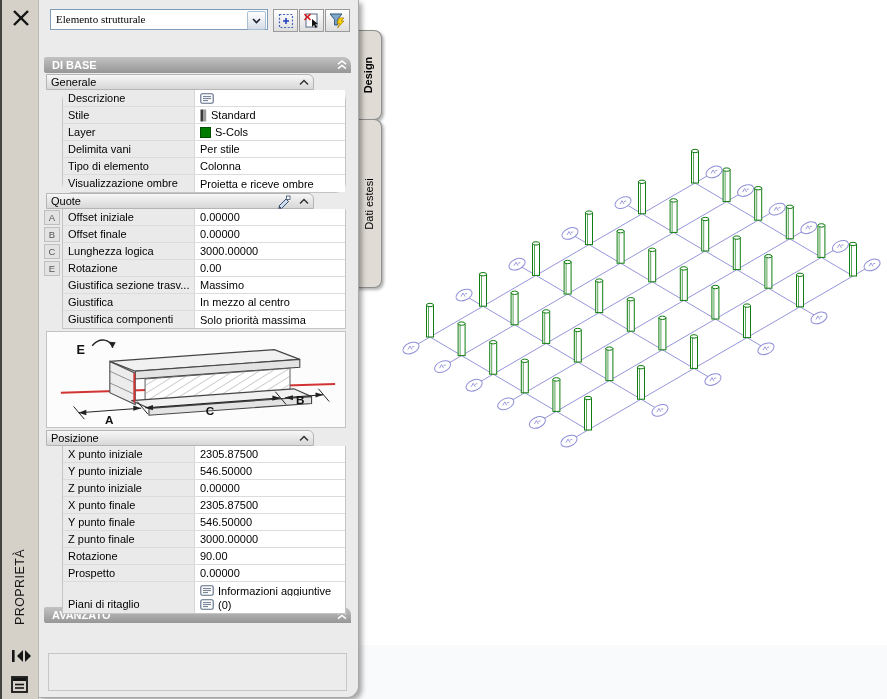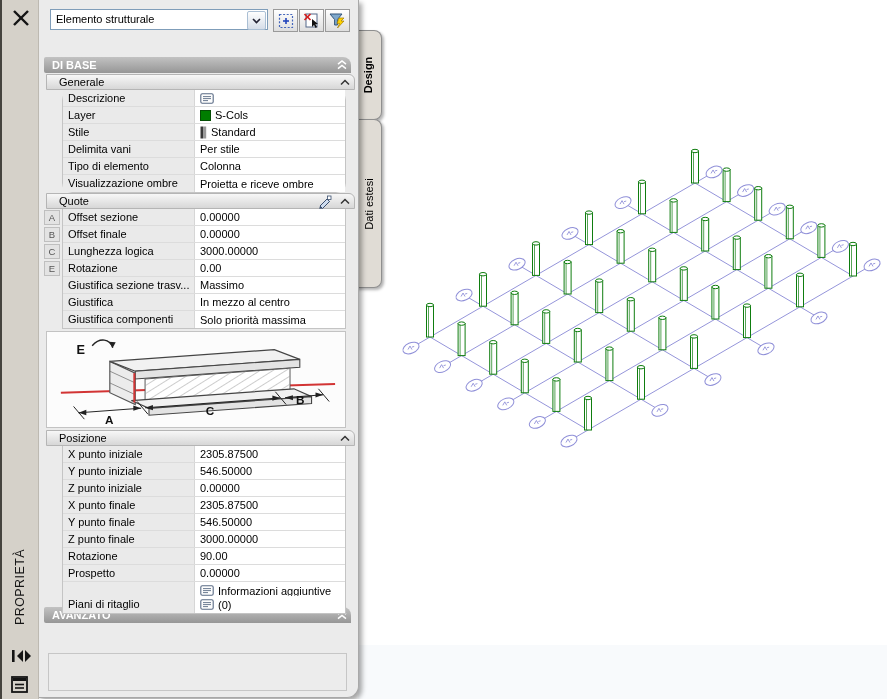--- a/index.html
+++ b/index.html
@@ -13,33 +13,33 @@
   .vtitle-wrap{position:absolute;left:0;top:535px;width:36px;height:104px;display:flex;
                align-items:center;justify-content:center;}
   .vtxt{transform:rotate(-90deg);white-space:nowrap;}
   .vtitle-wrap .vtxt{font-size:12.5px;letter-spacing:.4px;color:#161616;}
   .strip-ic{position:absolute;left:8px;}
   
   .palette{position:absolute;left:38px;top:0;width:320px;height:697px;background:#ebebeb;
            border-right:1px solid #a8a8a8;border-bottom:1px solid #a8a8a8;
            border-radius:0 0 12px 0;box-shadow:3px 3px 5px rgba(0,0,0,.35);z-index:10;}
   .combo{position:absolute;left:12px;top:9px;width:218px;height:21px;background:#fff;
-         border:1px solid #7f9db9;box-sizing:border-box;}
+         border:1px solid #7f9db9;box-sizing:border-box;font-family:Liberation Serif, serif;}
   .combo .txt{padding:3px 0 0 5px;}
   .combo .btn{position:absolute;right:1px;top:1px;width:17px;height:17px;
          background:linear-gradient(#fefefe,#d5dde8);border:1px solid #aabfd4;border-radius:2px;
          display:flex;align-items:center;justify-content:center;}
   .tbtn{position:absolute;top:9px;width:25px;height:23px;border:1px solid #9a9a9a;
         background:linear-gradient(#ffffff,#dedede);display:flex;align-items:center;justify-content:center;box-sizing:border-box;}
   .hmajor{position:absolute;left:6px;width:307px;height:16px;box-sizing:border-box;
           background:linear-gradient(#c2c2c2,#969696);color:#fff;font-weight:bold;
           line-height:16px;padding-left:8px;border-radius:2px 8px 0 2px;}
-  .hsub{position:absolute;left:8px;width:309px;height:16px;box-sizing:border-box;
+  .hsub{position:absolute;left:8px;width:268px;height:16px;box-sizing:border-box;
         background:linear-gradient(#f7f7f7,#d7d7d7);border:1px solid #b5b5b5;
-        line-height:14px;padding-left:12px;border-radius:0 6px 0 0;}
+        line-height:14px;padding-left:4px;border-radius:0 6px 0 0;}
   .hic{position:absolute;right:4px;top:4px;}
   .hic2{position:absolute;right:22px;top:1px;}
   .rows{position:absolute;left:24px;width:284px;background:#fff;border:1px solid #c4c4c4;border-top:none;box-sizing:border-box;}
   .row{position:relative;display:flex;height:17px;box-sizing:border-box;border-bottom:1px solid #dcdcdc;background:#fff;}
   .row:last-child{border-bottom:none;}
   .lab{width:132px;background:#eaeaea;border-right:1px solid #d6d6d6;padding:2px 2px 0 5px;
        overflow:hidden;white-space:nowrap;box-sizing:border-box;}
   .val{flex:1;padding:0 2px 0 5px;display:flex;align-items:center;gap:4px;overflow:hidden;white-space:nowrap;}
   .marker{position:absolute;left:-19px;top:1px;width:14px;height:13px;background:#e3e3e3;
           border:1px solid #bfbfbf;color:#555;font-size:9.5px;text-align:center;line-height:13px;}
@@ -331,34 +331,34 @@
           <svg width="14" height="11" viewBox="0 0 14 11">
             <rect x="0.8" y="0.8" width="12.4" height="9.4" rx="1.5" fill="#fdfdfd" stroke="#5a6b85" stroke-width="1.1"></rect>
             <line x1="3" y1="3.6" x2="11" y2="3.6" stroke="#5a6b85" stroke-width="0.9"></line>
             <line x1="3" y1="5.6" x2="11" y2="5.6" stroke="#5a6b85" stroke-width="0.9"></line>
             <line x1="3" y1="7.6" x2="8" y2="7.6" stroke="#5a6b85" stroke-width="0.9"></line>
           </svg>
           <span></span>
         </div>
       </div>
       <div class="row">
-        <div class="lab">Layer</div>
-        <div class="val">
-          <span class="swatch"></span>
-          <span>S-Cols</span>
-        </div>
-      </div>
-      <div class="row">
         <div class="lab">Stile</div>
         <div class="val">
           <svg width="7" height="13" viewBox="0 0 7 13">
             <rect x="0.5" y="0.5" width="3" height="12" fill="#3a3a3a"></rect>
             <rect x="4" y="0.5" width="2.2" height="12" fill="#9a9a9a"></rect>
           </svg>
           <span>Standard</span>
+        </div>
+      </div>
+      <div class="row">
+        <div class="lab">Layer</div>
+        <div class="val">
+          <span class="swatch"></span>
+          <span>S-Cols</span>
         </div>
       </div>
       <div class="row">
         <div class="lab">Delimita vani</div>
         <div class="val">
             <span>Per stile</span>
           </div>
       </div>
       <div class="row">
         <div class="lab">Tipo di elemento</div>
@@ -382,21 +382,21 @@
         <line x1="9" y1="4" x2="11.5" y2="6.5" stroke="#3a4f6e" stroke-width="1"></line>
         <rect x="9.5" y="1" width="3.5" height="3.5" fill="#fff" stroke="#3a4f6e" stroke-width="0.8"></rect>
       </svg>
       <svg class="hic" width="10" height="7" viewBox="0 0 10 7">
         <polyline points="1,5.5 5,1.5 9,5.5" fill="none" stroke="#333" stroke-width="1.5"></polyline>
       </svg>
     </div>
     <div class="rows" style="top:209px;">
       <div class="row">
         <span class="marker">A</span>
-        <div class="lab">Offset sezione</div>
+        <div class="lab">Offset iniziale</div>
         <div class="val">
             <span>0.00000</span>
           </div>
       </div>
       <div class="row">
         <span class="marker">B</span>
         <div class="lab">Offset finale</div>
         <div class="val">
             <span>0.00000</span>
           </div>

